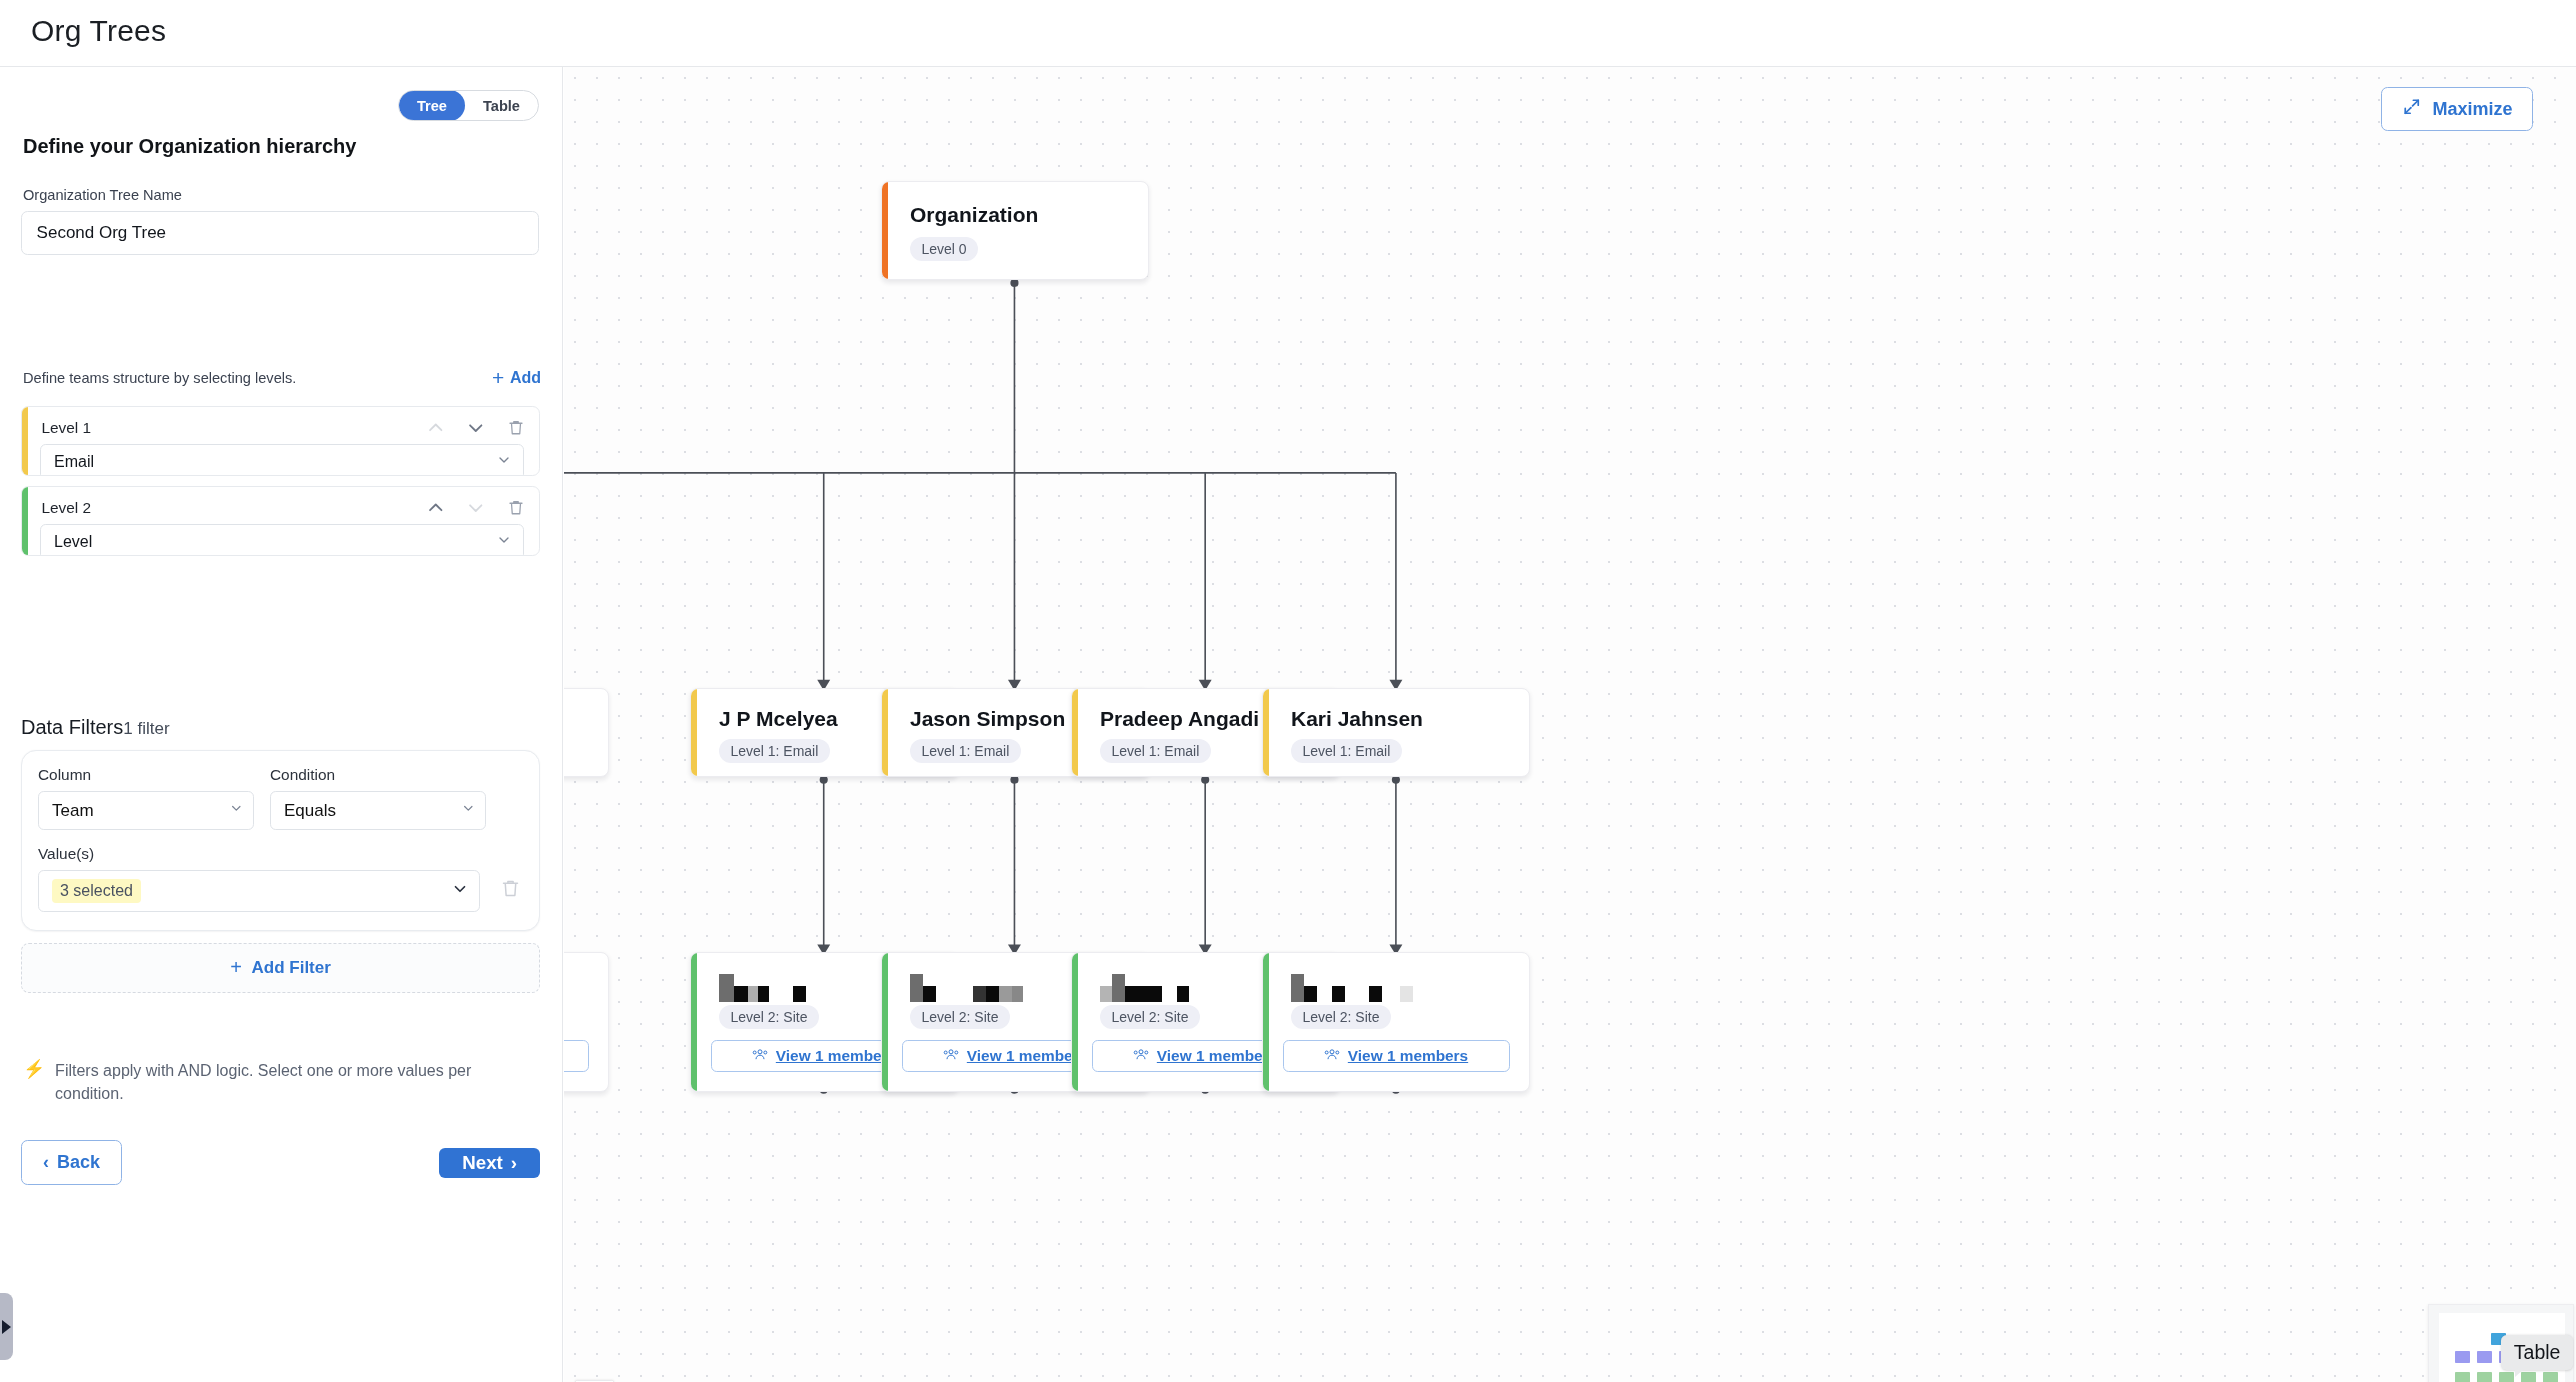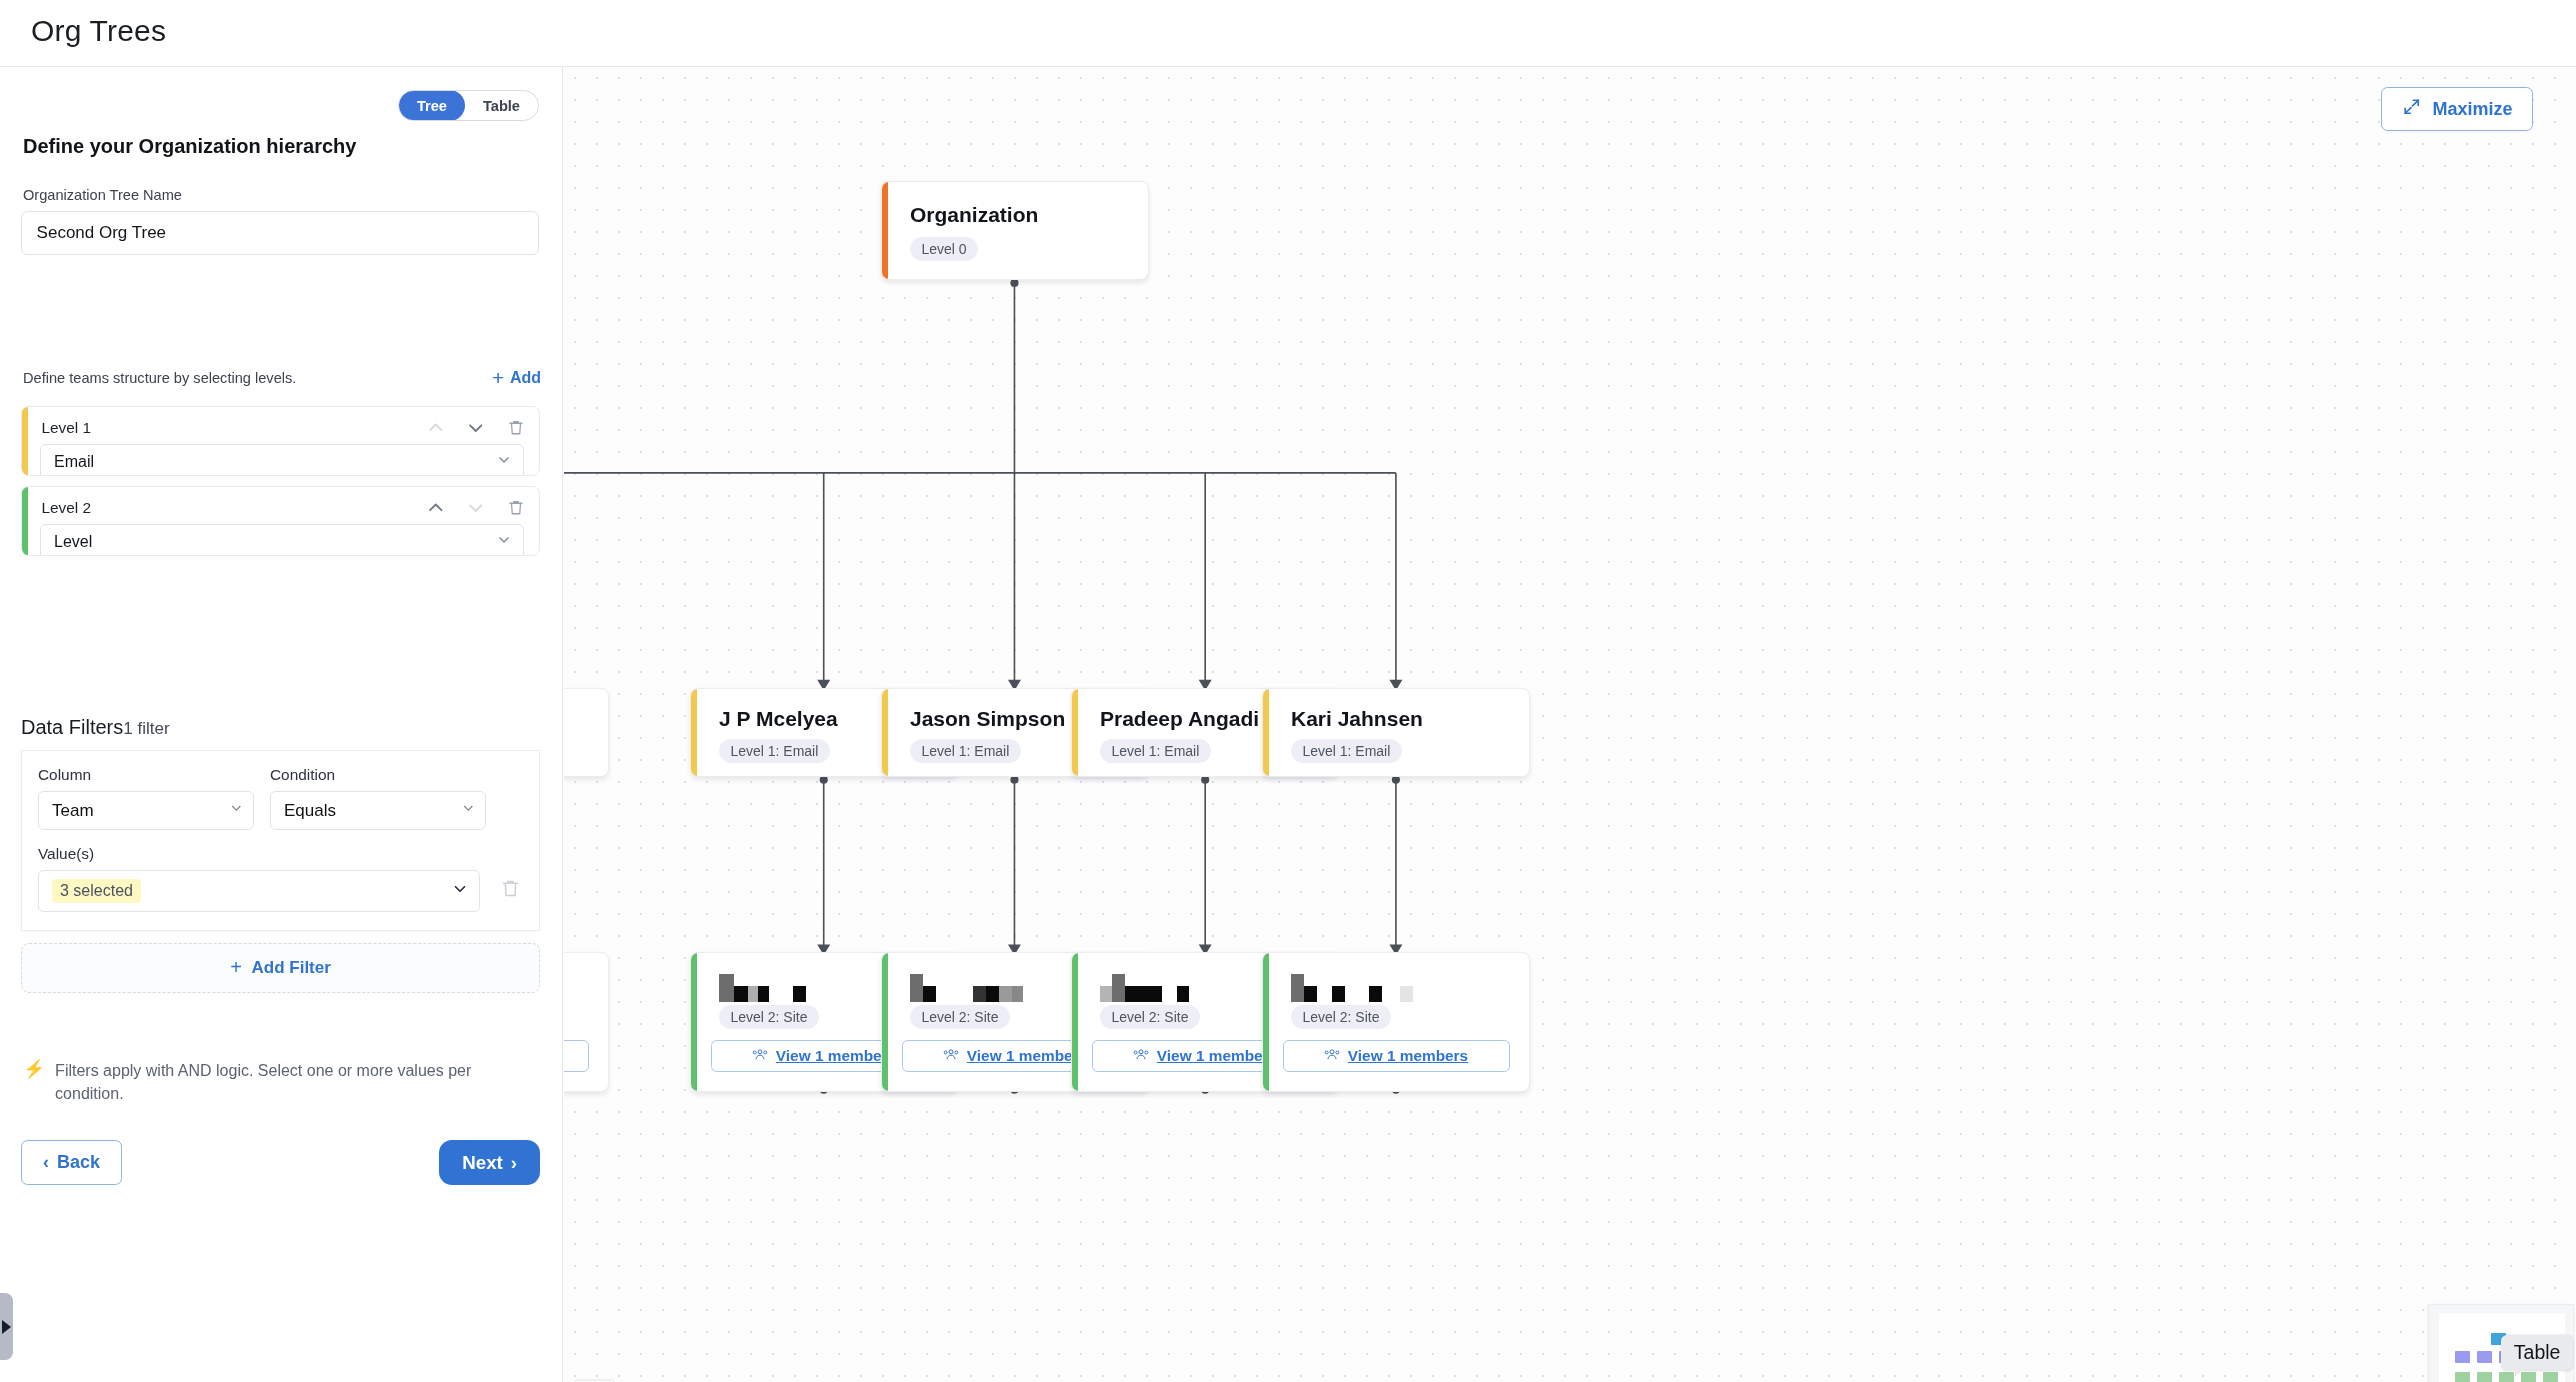--- a/index.html
+++ b/index.html
@@ -91,21 +91,21 @@
   .filters {
     position: absolute; left: 21px; top: 649px; width: 519px;
   }
   .filters-head {
     display: flex; align-items: baseline; justify-content: flex-start;
     margin-bottom: 11.4px;
   }
   .filters-title { font-size: 20px; font-weight: 400; color: #171c23; }
   .filters-count { font-size: 17px; color: #434b58; }
   .filter-card {
-    position: relative; border: 0.8px solid #e9ecf0; border-radius: 0;
+    position: relative; border: 0.8px solid #e9ecf0; border-radius: 15px;
     background: #fff; padding: 14.6px 16px 18px 16px;
     box-shadow: 0 0.8px 1.6px rgba(16,24,40,.05);
   }
   .f-row { display: flex; gap: 16px; }
   .f-col { width: 216px; }
   .f-lbl { font-size: 15.4px; color: #2c323c; margin-bottom: 7.3px; display:block; }
   .f-select {
     height: 39px; border: 0.8px solid #dfe3e8; border-radius: 5.7px; background: #fff;
     display: flex; align-items: center; justify-content: space-between;
     padding: 0 9.7px 0 13px; font-size: 17px; color: #111; cursor: pointer;
@@ -139,21 +139,21 @@
     display: flex; align-items: center; justify-content: space-between;
   }
   .btn-back {
     display: flex; align-items: center; gap: 8px;
     height: 45px; padding: 0 21px; border: 0.8px solid #8fb3e6; border-radius: 6.5px;
     background: #fff; color: #2f74d0; font-size: 18px; font-weight: 700; cursor: pointer;
     font-family: "Liberation Sans", sans-serif;
   }
   .btn-next {
     display: flex; align-items: center; gap: 8px;
-    height: 45px; padding: 0 23px; border: 0; border-radius: 13px;
+    height: 30px; padding: 0 23px; border: 0; border-radius: 6px;
     background: #3073d3; color: #fff; font-size: 18.7px; font-weight: 700; cursor: pointer;
     font-family: "Liberation Sans", sans-serif;
   }
 
   
   .side-handle {
     position: absolute; left: -4.9px; top: 1226px; width: 18px; height: 67px;
     background: #b6b9c6; border-radius: 3.2px 8px 8px 3.2px;
     display: flex; align-items: center; justify-content: flex-end;
     padding-right: 2.4px; cursor: pointer;

